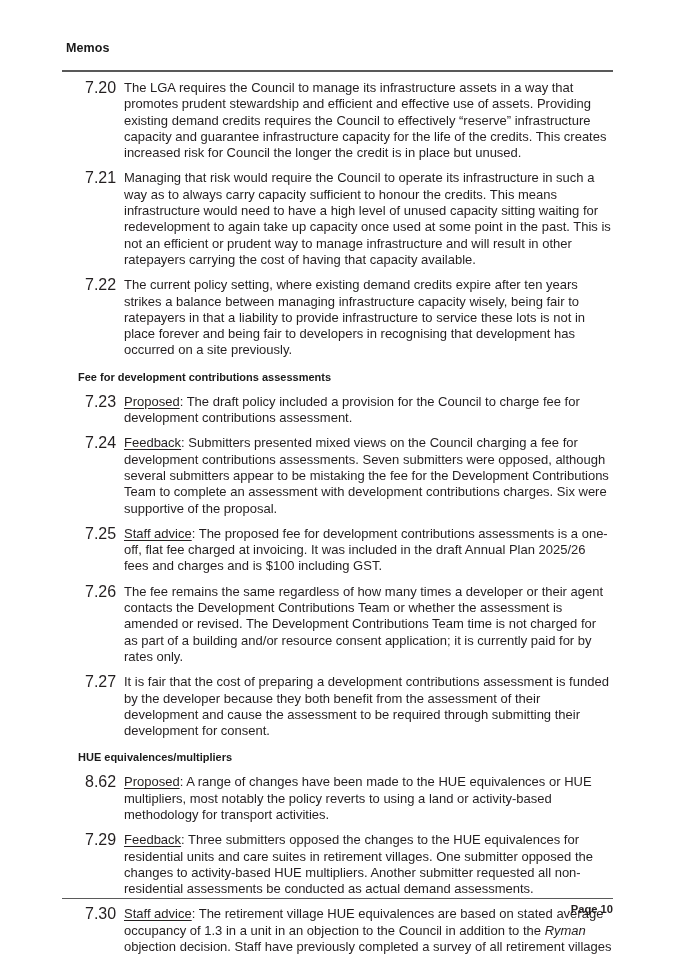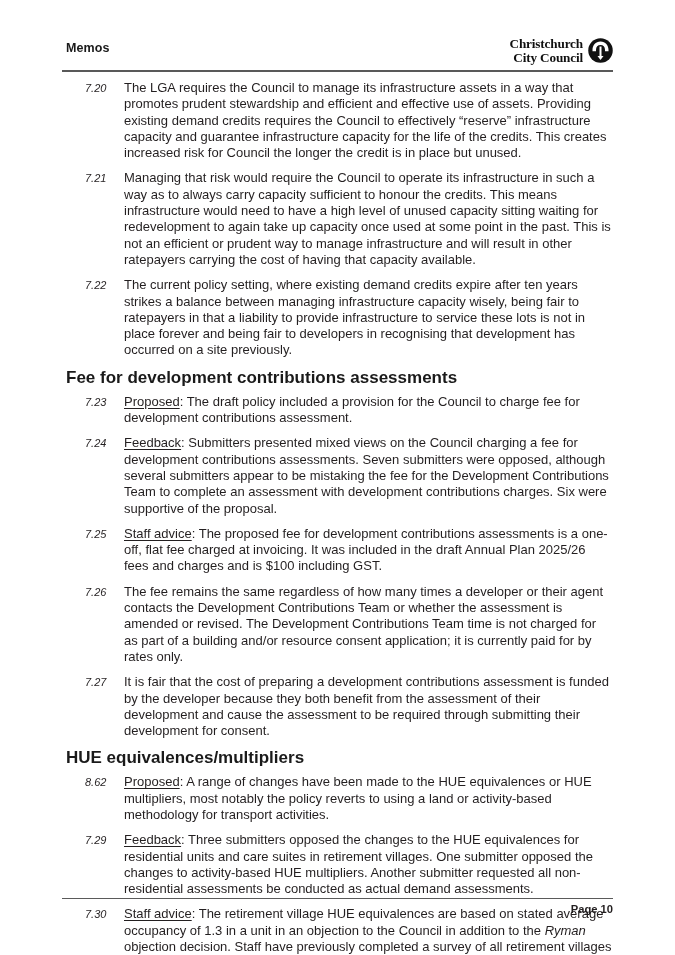--- a/index.html
+++ b/index.html
@@ -92,45 +92,44 @@
 
   .para {
     display: flex;
     align-items: flex-start;
     margin-bottom: 9px;
   }
   .para-num {
     width: 39px;
     flex: 0 0 39px;
     margin-left: 23px;
-    font-size: 11px;
+    font-size: 16px;
     line-height: 16.3px;
     color: #231f20;
-    font-style: italic;
   }
   .para-body {
     flex: 1 1 auto;
     font-size: 13px;
     line-height: 16.3px;
     color: #231f20;
     text-align: left;
   }
   .para-body .lead {
     text-decoration: underline;
     text-underline-offset: 1.5px;
   }
   .para-body em {
     font-style: italic;
   }
 
   .section-heading {
-    font-size: 17px;
+    font-size: 11px;
     font-weight: bold;
     color: #1a1a1a;
-    margin: 11px 0 9px 4px;
+    margin: 11px 0 9px 16px;
     line-height: 15px;
   }
 
   
   .footer-rule {
     position: absolute;
     left: 62px;
     top: 898px;
     width: 551px;
     height: 0;
@@ -147,31 +146,20 @@
   }
 </style>
 </head>
 <body>
 
 <div class="page">
 
   <div class="header">
     <div class="header-title">Memos</div>
 
-    <div class="logo-block">
-      <div class="logo-text">
-        <span class="logo-line1">Christchurch</span>
-        <span class="logo-line2">City Council</span>
-      </div>
-      <svg class="logo-mark" viewBox="0 0 100 100">
-        <circle cx="50" cy="50" r="49" fill="#111111"></circle>
-        <path d="M50 14 C30 14 18 30 18 47 L18 53 L32 53 L32 47 C32 36 39 28 50 28 C61 28 68 36 68 47 L68 53 L82 53 L82 47 C82 30 70 14 50 14 Z" fill="#ffffff"></path>
-        <path d="M46 34 L54 34 L54 72 L62 72 L50 88 L38 72 L46 72 Z" fill="#ffffff"></path>
-      </svg>
-    </div>
   </div>
 
   <div class="header-rule"></div>
 
   <div class="content" id="content">
       <div class="para">
         <div class="para-num">7.20</div>
         <div class="para-body"><span>The LGA requires the Council to manage its infrastructure assets in a way that promotes prudent stewardship and efficient and effective use of assets. Providing existing demand credits requires the Council to effectively “reserve” infrastructure capacity and guarantee infrastructure capacity for the life of the credits. This creates increased risk for Council the longer the credit is in place but unused.</span></div>
       </div>
       <div class="para">

